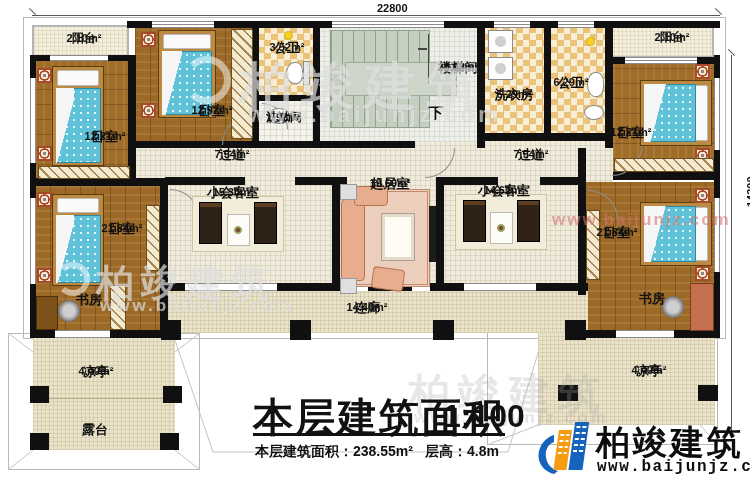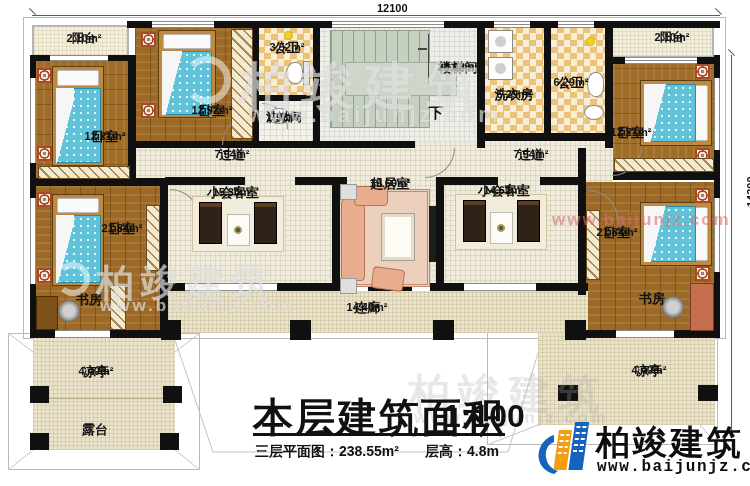--- a/index.html
+++ b/index.html
@@ -336,21 +336,21 @@
     <span class="area">4.40m²</span>
     </div>
   <div class="rlabel" style="left:95px;top:423px;">
     <span>露台</span>
     </div>
 
   <div class="dimline" style="left:32px;top:15px;width:688px;height:1px;"></div>
   <div class="tick" style="left:28px;top:11px;width:9px;height:1px;"></div>
   <div class="tick" style="left:714px;top:11px;width:9px;height:1px;"></div>
   <div style="left:346px;top:2px;width:62px;height:13px;background:#fff;text-align:center;font-size:11px;font-weight:bold;color:#111;">
-    <span>12100</span>
+    <span>22800</span>
     </div>
   <div class="dimline" style="left:731px;top:55px;width:1px;height:380px;"></div>
   <div class="tick" style="left:727px;top:52px;width:9px;height:1px;"></div>
   <div class="tick" style="left:727px;top:432px;width:9px;height:1px;"></div>
   <div style="left:722px;top:200px;width:60px;height:13px;background:#fff;text-align:center;font-size:11px;font-weight:bold;color:#111;transform:rotate(-90deg);transform-origin:30px 7px;">
     <span>14300</span>
     </div>
 
   <div style="left:183px;top:56px;width:48px;height:48px;border:7px solid rgba(255,255,255,.5);border-radius:50%;border-left-color:transparent;"></div>
   <div class="wm" style="left:240px;top:52px;font-size:52px;letter-spacing:10px;">
@@ -379,21 +379,21 @@
     </div>
 
   <div style="left:253px;top:390px;font-size:40px;font-weight:bold;color:#111;letter-spacing:2px;white-space:nowrap;">
     <span>本层建筑面积</span>
     </div>
   <div style="left:443px;top:398px;font-size:32px;font-weight:bold;color:#111;">
     <span>1:100</span>
     </div>
   <div style="left:253px;top:433px;width:252px;height:3px;background:#111;"></div>
   <div style="left:255px;top:443px;font-size:14px;font-weight:bold;color:#111;white-space:nowrap;">
-    <span>三层平面图：238.55m²</span>
+    <span>本层建筑面积：238.55m²</span>
     </div>
   <div style="left:425px;top:443px;font-size:14px;font-weight:bold;color:#111;white-space:nowrap;">
     <span>层高：4.8m</span>
     </div>
 
   <svg style="left:534px;top:416px;width:58px;height:62px;" viewBox="0 0 58 62">
     <path d="M20 58 C6 54 2 42 6 32 C9 24 16 20 20 19 L20 26 C14 28 11 34 12 41 C13 49 18 53 24 55 Z" fill="#1563bd"></path>
     <g transform="skewX(-8)">
       <rect x="27" y="14" width="13" height="40" fill="#f49d12"></rect>
       <rect x="42" y="6" width="14" height="48" fill="#1563bd"></rect>

